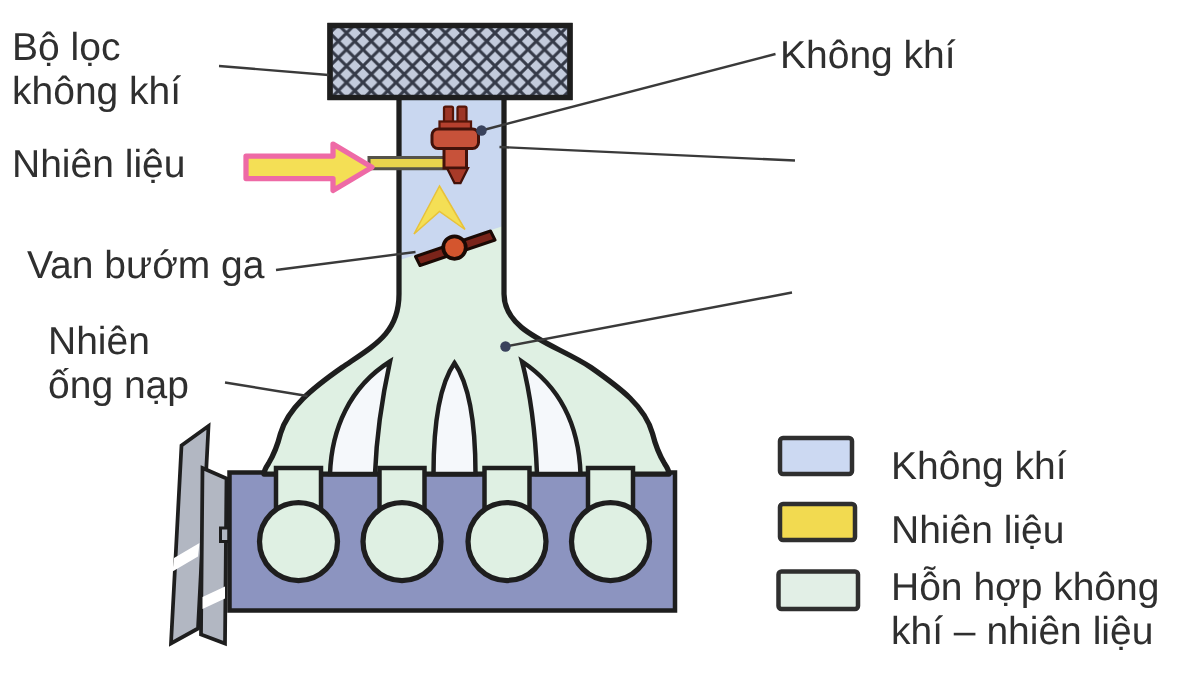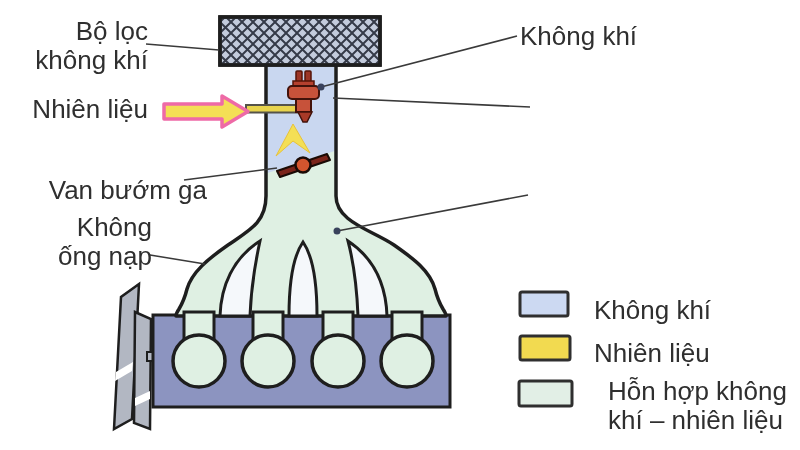--- a/index.html
+++ b/index.html
@@ -1,21 +1,21 @@
 <!DOCTYPE html>
 <html><head>
 <meta charset="utf-8">
 <style>
   html,body{margin:0;padding:0;background:#ffffff;}
   #stage{position:relative;width:800px;height:450px;background:#ffffff;overflow:hidden;
          font-family:"Liberation Sans",sans-serif;}
   svg{position:absolute;left:0;top:0;}
   .label{position:absolute;font-size:26px;line-height:1.12;color:#2f2f2f;
          white-space:pre-line;letter-spacing:0;}
-  .center{text-align:right;}
+  .center{text-align:left;}
   .legend-label{position:absolute;font-size:26px;line-height:1.1;color:#2f2f2f;white-space:pre-line;}
 </style>
 </head>
 <body>
 
 <div id="stage">
 
   <svg width="800" height="450" viewBox="0 0 800 450">
     <defs>
       <pattern id="crosshatch" width="11" height="11" patternUnits="userSpaceOnUse">
@@ -98,23 +98,23 @@
     <g>
       <rect x="520" y="292" width="48" height="24" rx="2" stroke="#2f2f2f" stroke-width="3" fill="#ccd9f2"></rect>
       <rect x="520" y="336" width="50" height="24" rx="2" stroke="#2f2f2f" stroke-width="3" fill="#f2da50"></rect>
       <rect x="519" y="381" width="53" height="25" rx="2" stroke="#2f2f2f" stroke-width="3" fill="#e2efe6"></rect>
     </g>
   </svg>
 
   <div class="label center" style="left:8px;   top:17px;  width:140px;">Bộ lọc
 không khí</div>
   <div class="label center" style="left:8px;   top:95px;  width:140px;">Nhiên liệu</div>
-  <div class="label center" style="left:18px;  top:176px; width:165px;margin-left:24px;">Van bướm ga</div>
-  <div class="label center" style="left:32px;  top:213px; width:120px;">Không
+  <div class="label center" style="left:18px;  top:162px; width:165px;">Van bướm ga</div>
+  <div class="label center" style="left:32px;  top:213px; width:120px;">Nhiên
 ống nạp</div>
   <div class="label" style="left:520px; top:22px;  width:150px;">Không khí</div>
 
   <div class="legend-label" style="left:594px; top:296px;">Không khí</div>
   <div class="legend-label" style="left:594px; top:339px;">Nhiên liệu</div>
-  <div class="legend-label" style="left:594px; top:377px;margin-left:14px;">Hỗn hợp không
+  <div class="legend-label" style="left:594px; top:377px;">Hỗn hợp không
 khí – nhiên liệu</div>
 
 </div>
 
 </body></html>

